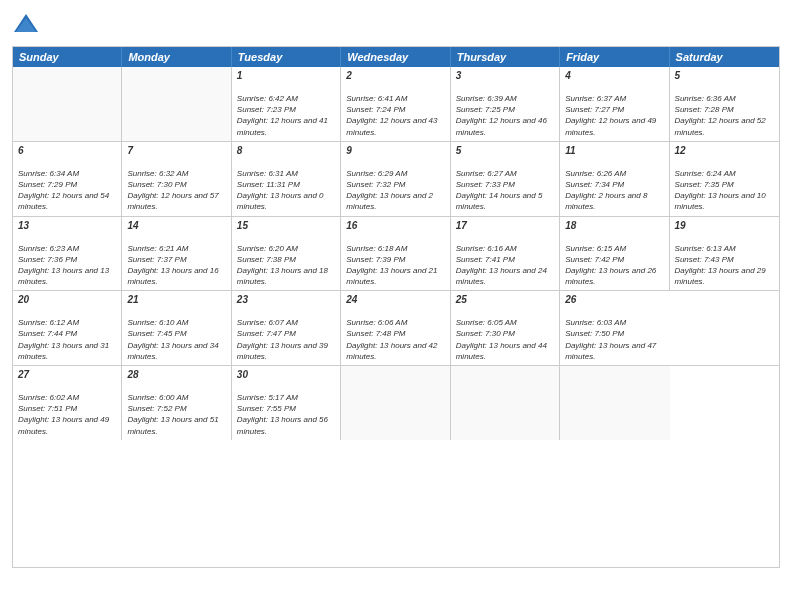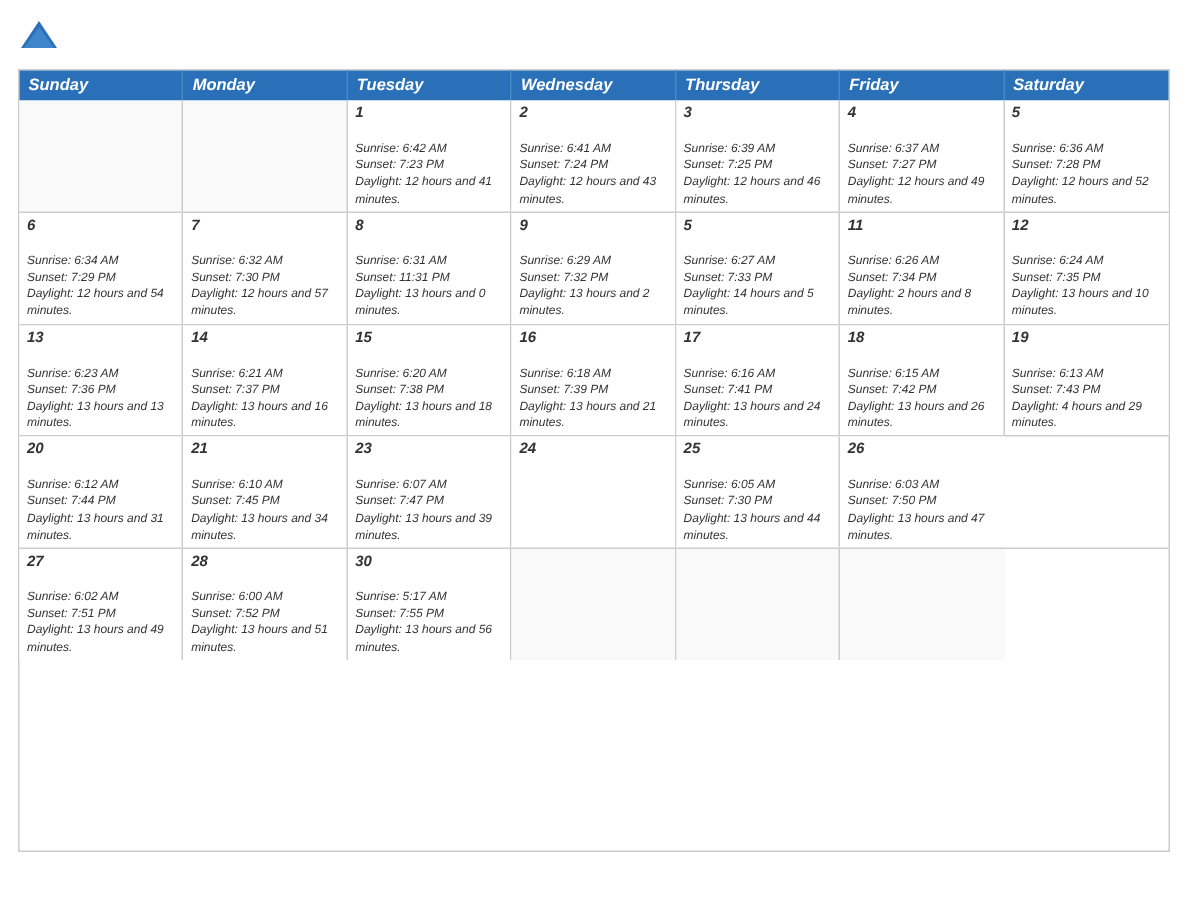--- a/index.html
+++ b/index.html
@@ -220,38 +220,39 @@
           <div class="cal-cell">
             <span class="day-num">17</span>
             <div class="day-info"><span>Sunrise: 6:16 AM</span><br><span>Sunset: 7:41 PM</span><br><span>Daylight: 13 hours and 24 minutes.</span></div>
           </div>
           <div class="cal-cell">
             <span class="day-num">18</span>
             <div class="day-info"><span>Sunrise: 6:15 AM</span><br><span>Sunset: 7:42 PM</span><br><span>Daylight: 13 hours and 26 minutes.</span></div>
           </div>
           <div class="cal-cell">
             <span class="day-num">19</span>
-            <div class="day-info"><span>Sunrise: 6:13 AM</span><br><span>Sunset: 7:43 PM</span><br><span>Daylight: 4 hours and 29 minutes.</span></div>
+            <div class="day-info"><span>Sunrise: 6:13 AM</span><br><span>Sunset: 7:43 PM</span><br><span>Daylight: 13 hours and 29 minutes.</span></div>
           </div>
         </div>
         <div class="cal-row">
           <div class="cal-cell">
             <span class="day-num">20</span>
             <div class="day-info"><span>Sunrise: 6:12 AM</span><br><span>Sunset: 7:44 PM</span><br><span>Daylight: 13 hours and 31 minutes.</span></div>
           </div>
           <div class="cal-cell">
             <span class="day-num">21</span>
             <div class="day-info"><span>Sunrise: 6:10 AM</span><br><span>Sunset: 7:45 PM</span><br><span>Daylight: 13 hours and 34 minutes.</span></div>
           </div>
           <div class="cal-cell">
             <span class="day-num">23</span>
             <div class="day-info"><span>Sunrise: 6:07 AM</span><br><span>Sunset: 7:47 PM</span><br><span>Daylight: 13 hours and 39 minutes.</span></div>
           </div>
           <div class="cal-cell">
             <span class="day-num">24</span>
+            <div class="day-info"><span>Sunrise: 6:06 AM</span><br><span>Sunset: 7:48 PM</span><br><span>Daylight: 13 hours and 42 minutes.</span></div>
           </div>
           <div class="cal-cell">
             <span class="day-num">25</span>
             <div class="day-info"><span>Sunrise: 6:05 AM</span><br><span>Sunset: 7:30 PM</span><br><span>Daylight: 13 hours and 44 minutes.</span></div>
           </div>
           <div class="cal-cell">
             <span class="day-num">26</span>
             <div class="day-info"><span>Sunrise: 6:03 AM</span><br><span>Sunset: 7:50 PM</span><br><span>Daylight: 13 hours and 47 minutes.</span></div>
           </div>
         </div>

